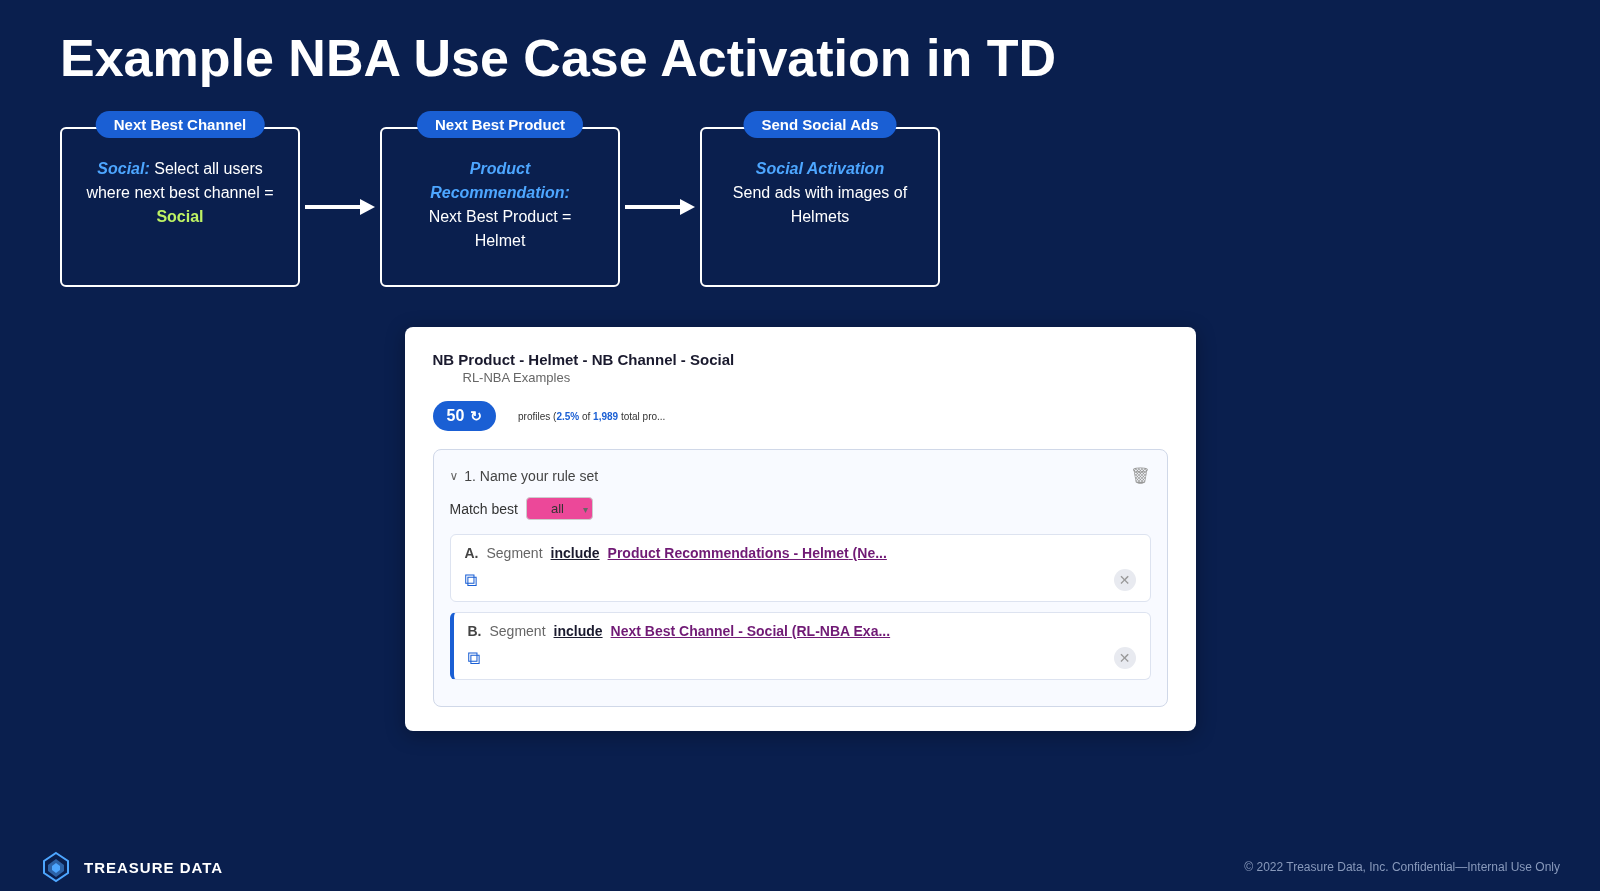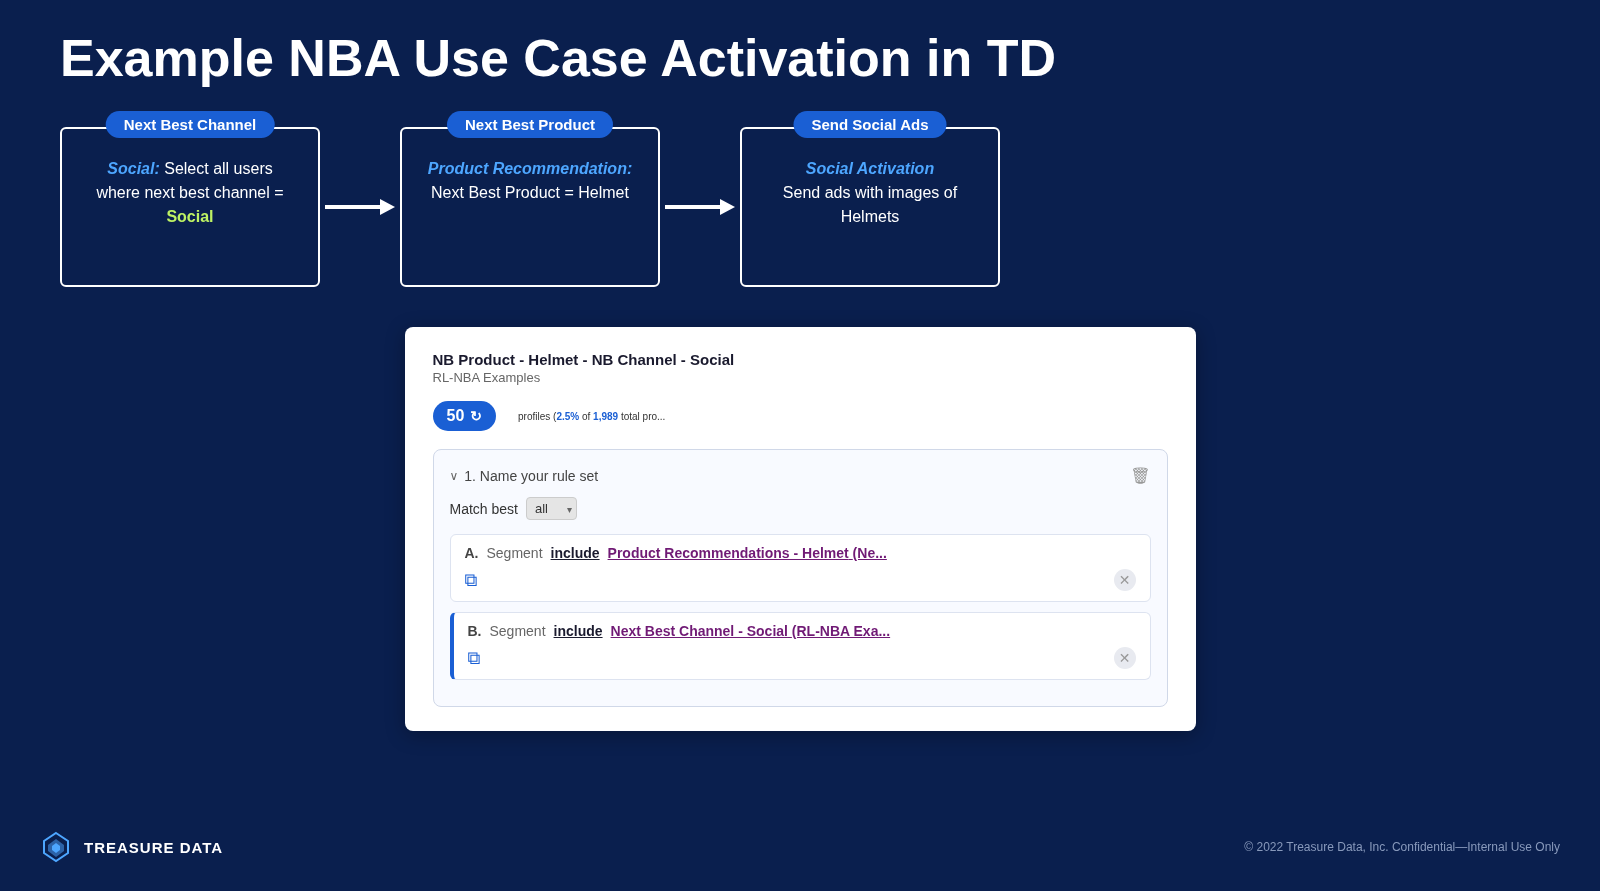--- a/index.html
+++ b/index.html
@@ -34,21 +34,21 @@
       align-items: center;
       margin-bottom: 40px;
       gap: 0;
     }
 
     .flow-box {
       position: relative;
       border: 2px solid #ffffff;
       border-radius: 6px;
       padding: 20px 22px;
-      width: 260px;
+      width: 240px;
       min-height: 160px;
       text-align: center;
       background: transparent;
     }
 
     .flow-box-label {
       position: absolute;
       top: -18px;
       left: 50%;
       transform: translateX(-50%);
@@ -110,20 +110,21 @@
       font-size: 15px;
       font-weight: 700;
       color: #1a1a2e;
       margin-bottom: 2px;
     }
 
     .panel-subtitle {
       font-size: 13px;
       color: #666;
       margin-bottom: 16px;
+      margin-left: 30px;
     }
 
     .profiles-row {
       display: flex;
       align-items: center;
       gap: 10px;
       margin-bottom: 18px;
     }
 
     .profiles-badge {
@@ -193,24 +194,24 @@
       align-items: center;
       gap: 8px;
       margin-bottom: 14px;
       font-size: 14px;
       color: #333;
     }
 
     .match-select {
       border: 1px solid #ccc;
       border-radius: 4px;
-      padding: 3px 20px 3px 8px;
+      padding: 3px 20px 3px 24px;
       font-size: 13px;
       color: #333;
-      background: #e5e5e5;
+      background: #ec4899;
       appearance: none;
       position: relative;
     }
 
     .match-select-wrapper {
       position: relative;
       display: inline-block;
     }
 
     .match-select-wrapper::after {
@@ -291,21 +292,21 @@
       height: 22px;
       display: flex;
       align-items: center;
       justify-content: center;
       font-size: 14px;
     }
 
     
     .footer {
       position: absolute;
-      bottom: 28px;
+      bottom: 8px;
       left: 0;
       width: 100%;
       display: flex;
       align-items: center;
       justify-content: space-between;
       padding: 0 40px;
     }
 
     .footer-logo {
       display: flex;

